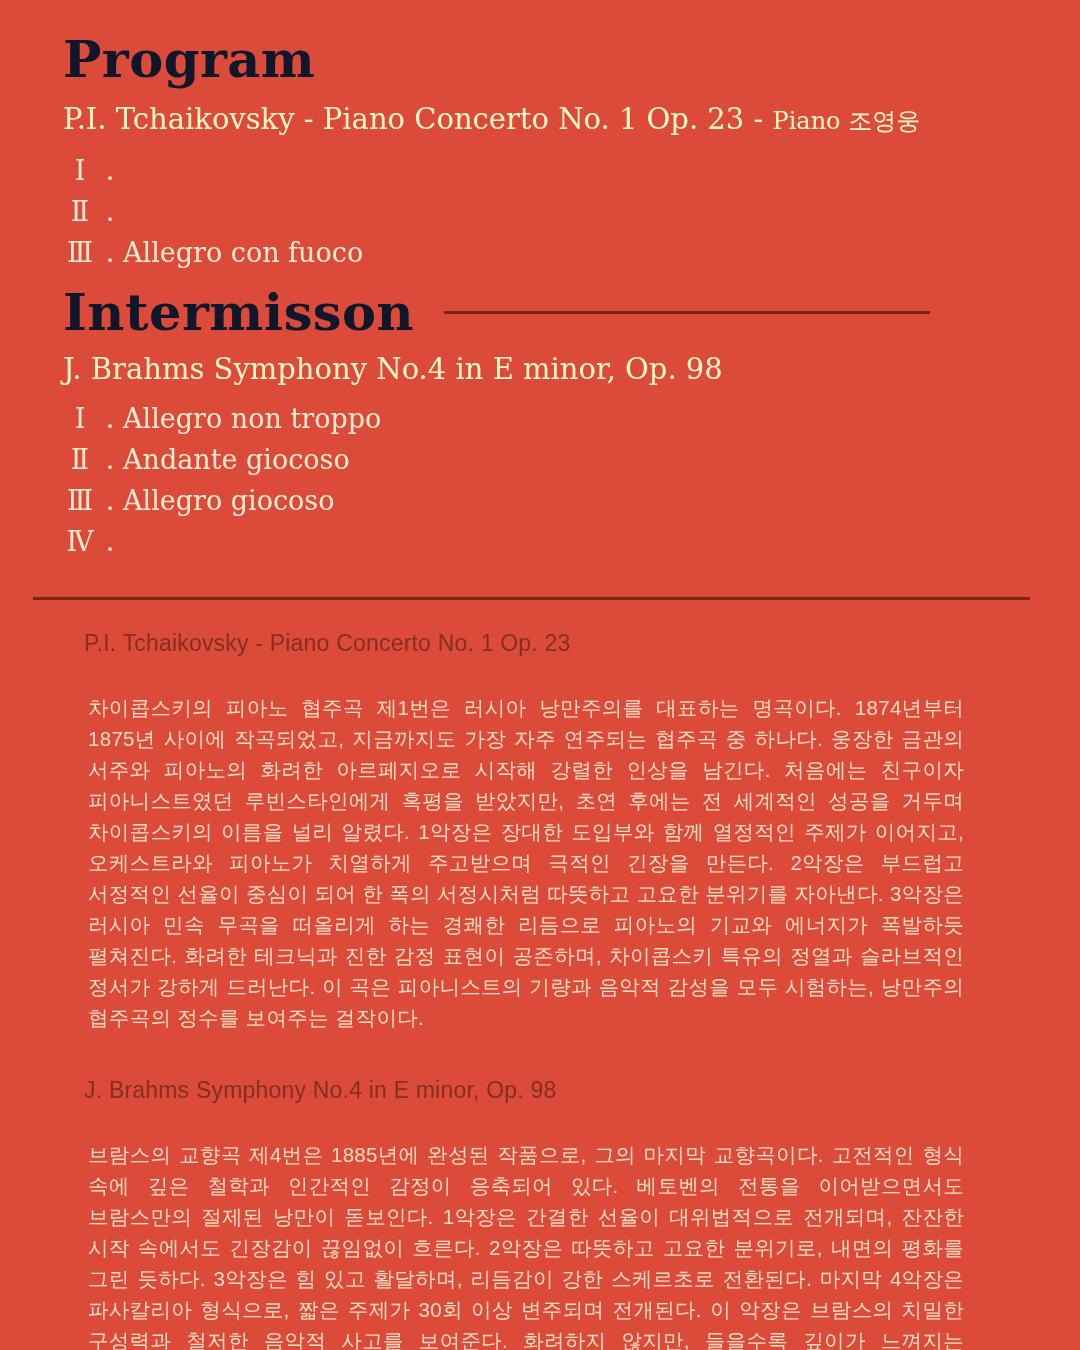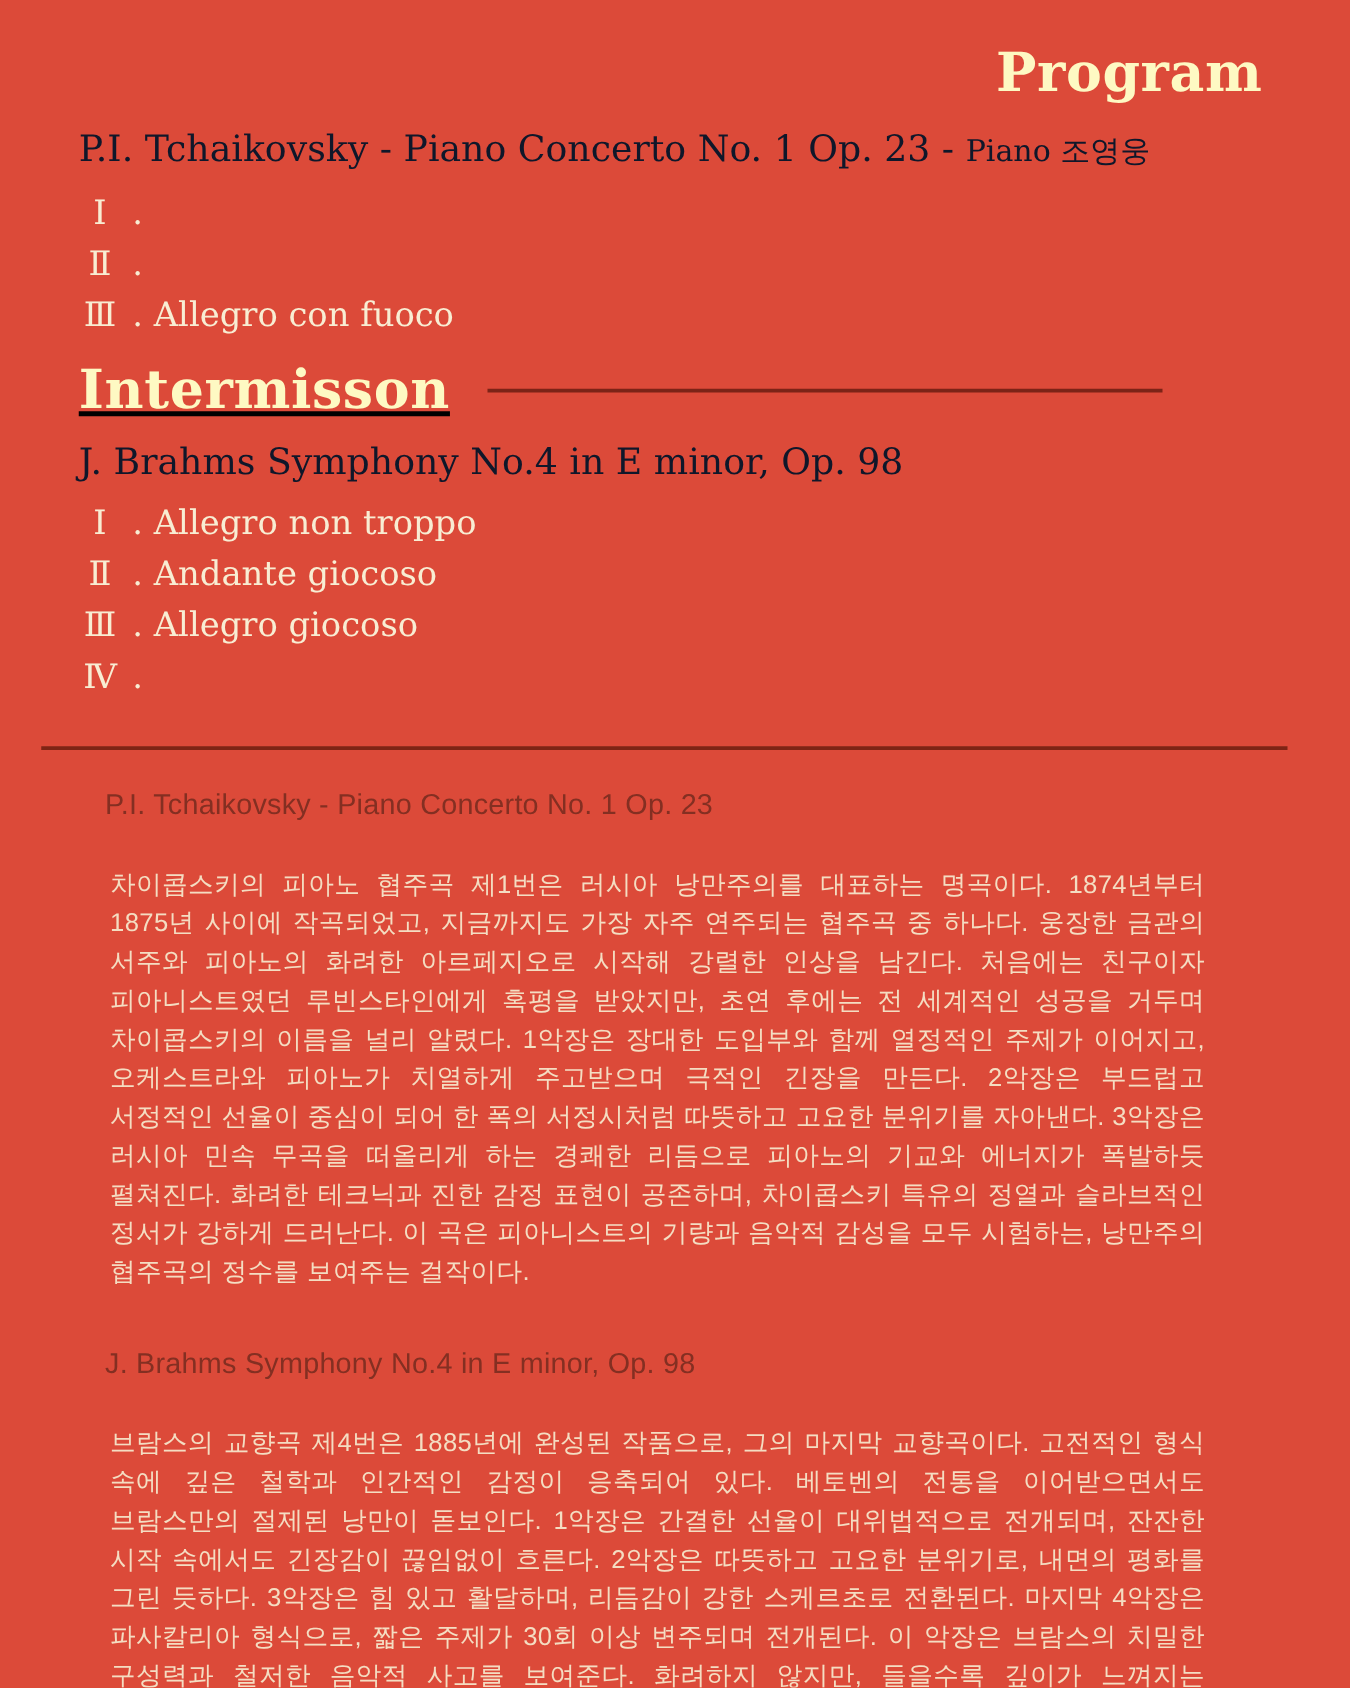--- a/index.html
+++ b/index.html
@@ -16,46 +16,44 @@
     position: absolute;
     left: 63px;
     top: 36px;
     right: 70px;
   }
 
   .section-title {
     margin: 0;
     font-family: "DejaVu Serif", "Liberation Serif", serif;
     font-weight: bold;
-    font-size: 43px;
+    font-size: 51px;
     line-height: 46px;
-    color: #fef9c3;
+    color: #0f172a;
     letter-spacing: 0.5px;
-    text-align: right;
   }
 
   .heading-row {
     display: flex;
     align-items: center;
     margin-top: 16px;
-    text-decoration: underline;
   }
   .heading-rule {
     flex: 1;
     height: 3px;
     background: #7C2317;
     margin-left: 30px;
     margin-right: 80px;
   }
 
   .work-line {
     margin-top: 21px;
     font-size: 29px;
     line-height: 32px;
-    color: #0f172a;
+    color: #fef9c3;
     white-space: nowrap;
   }
   .work-performer { font-size: 24px; }
 
   .movements {
     list-style: none;
     margin: 13px 0 0 0;
     padding: 0;
   }
   .movements li {

